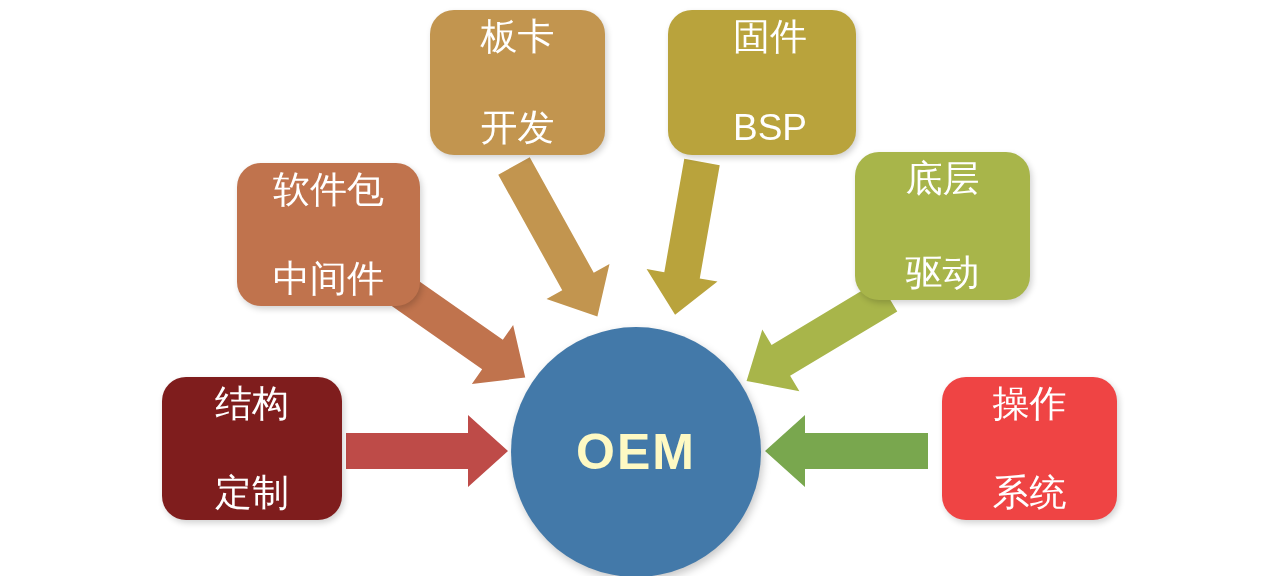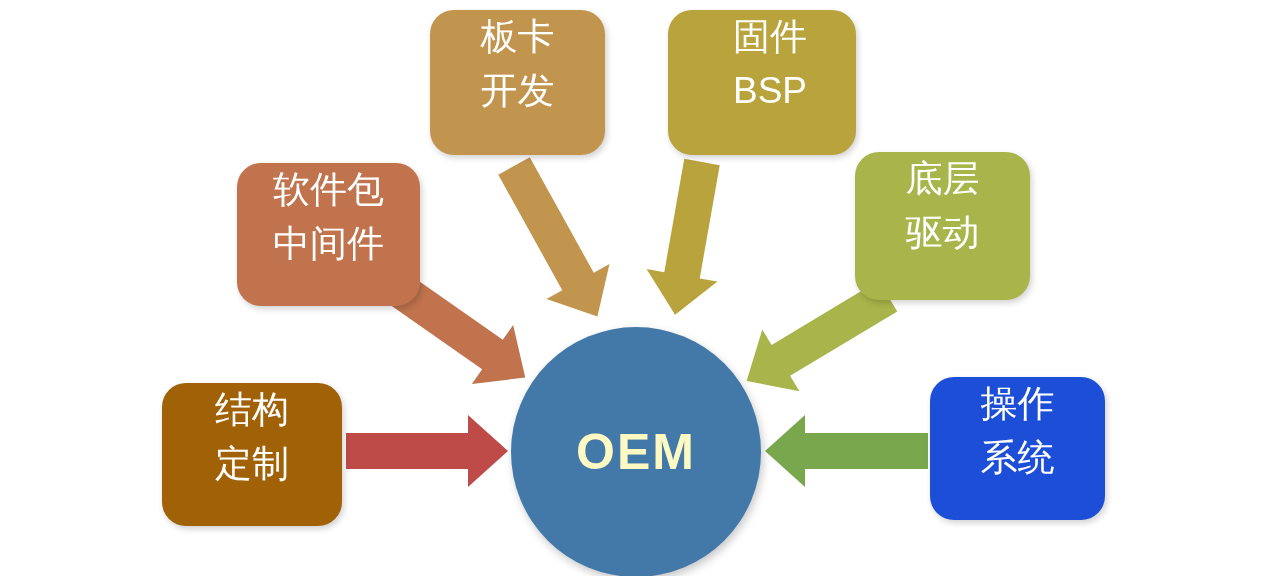--- a/index.html
+++ b/index.html
@@ -9,21 +9,21 @@
     background:#ffffff;
     overflow:hidden;
     font-family:"Liberation Sans","DejaVu Sans",sans-serif;
   }
   .arrows{position:absolute;left:0;top:0;}
   .node{
     position:absolute;
     border-radius:24px;
     color:#ffffff;
     display:flex;flex-direction:column;
-    align-items:center;justify-content:flex-start;
+    align-items:center;justify-content:space-between;
     font-size:37px;line-height:1.45;
     box-shadow:2px 3px 6px rgba(0,0,0,0.18);
     text-align:center;
   }
   #n-board      {left:430px;top:10px; width:175px;height:145px;}
   #n-firmware   {left:668px;top:10px; width:172px;height:145px;}
   #n-software   {left:237px;top:152px;width:183px;height:143px;margin-top:11px;}
   #n-driver     {left:855px;top:152px;width:175px;height:148px;}
   #n-structure  {left:162px;top:377px;width:180px;height:143px;}
   #n-os         {left:930px;top:377px;width:175px;height:143px;}
@@ -72,26 +72,26 @@
   <div class="node" id="n-software" style="background-color: rgb(192, 115, 77);">
     <div class="line">软件包</div>
     <div class="line">中间件</div>
   </div>
 
   <div class="node" id="n-driver" style="background-color: rgb(168, 181, 74);">
     <div class="line">底层</div>
     <div class="line">驱动</div>
   </div>
 
-  <div class="node" id="n-structure" style="background-color: #a16207; margin-top: 6px;">
+  <div class="node" id="n-structure" style="background-color: #7f1d1d;">
     <div class="line">结构</div>
     <div class="line">定制</div>
   </div>
 
-  <div class="node" id="n-os" style="background-color: #1d4ed8;">
+  <div class="node" id="n-os" style="background-color: #ef4444; margin-left: 12px;">
     <div class="line">操作</div>
     <div class="line">系统</div>
   </div>
 
   <div class="center-circle" style="background-color: rgb(67, 121, 169);">
     <span>OEM</span>
   </div>
 
 </div>
 

